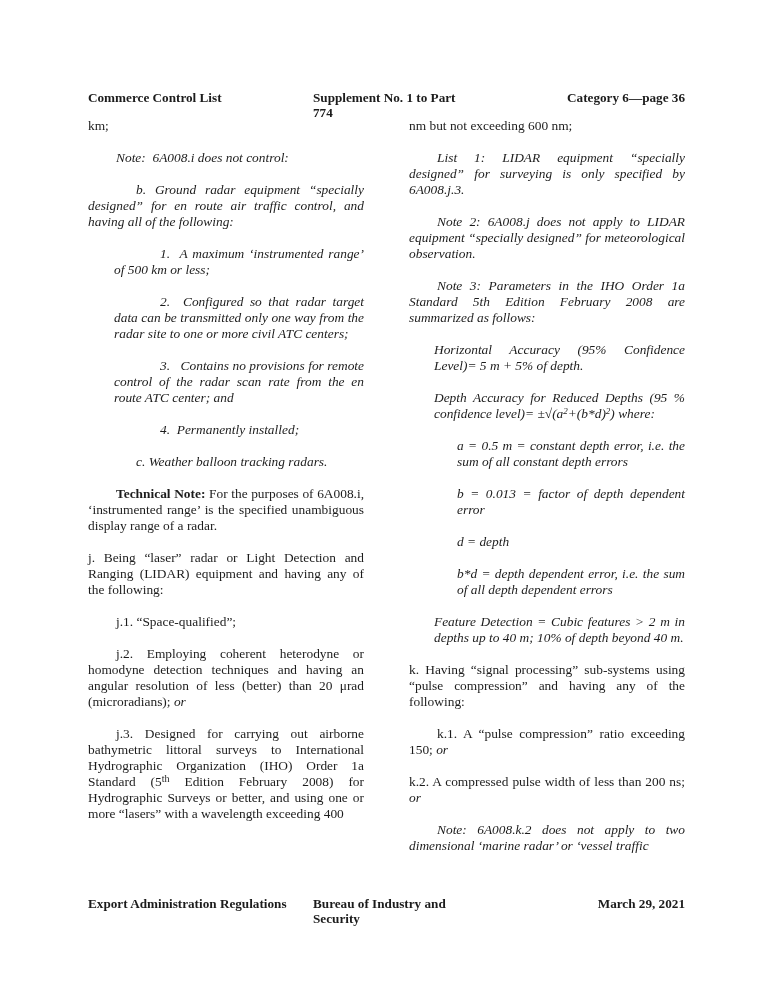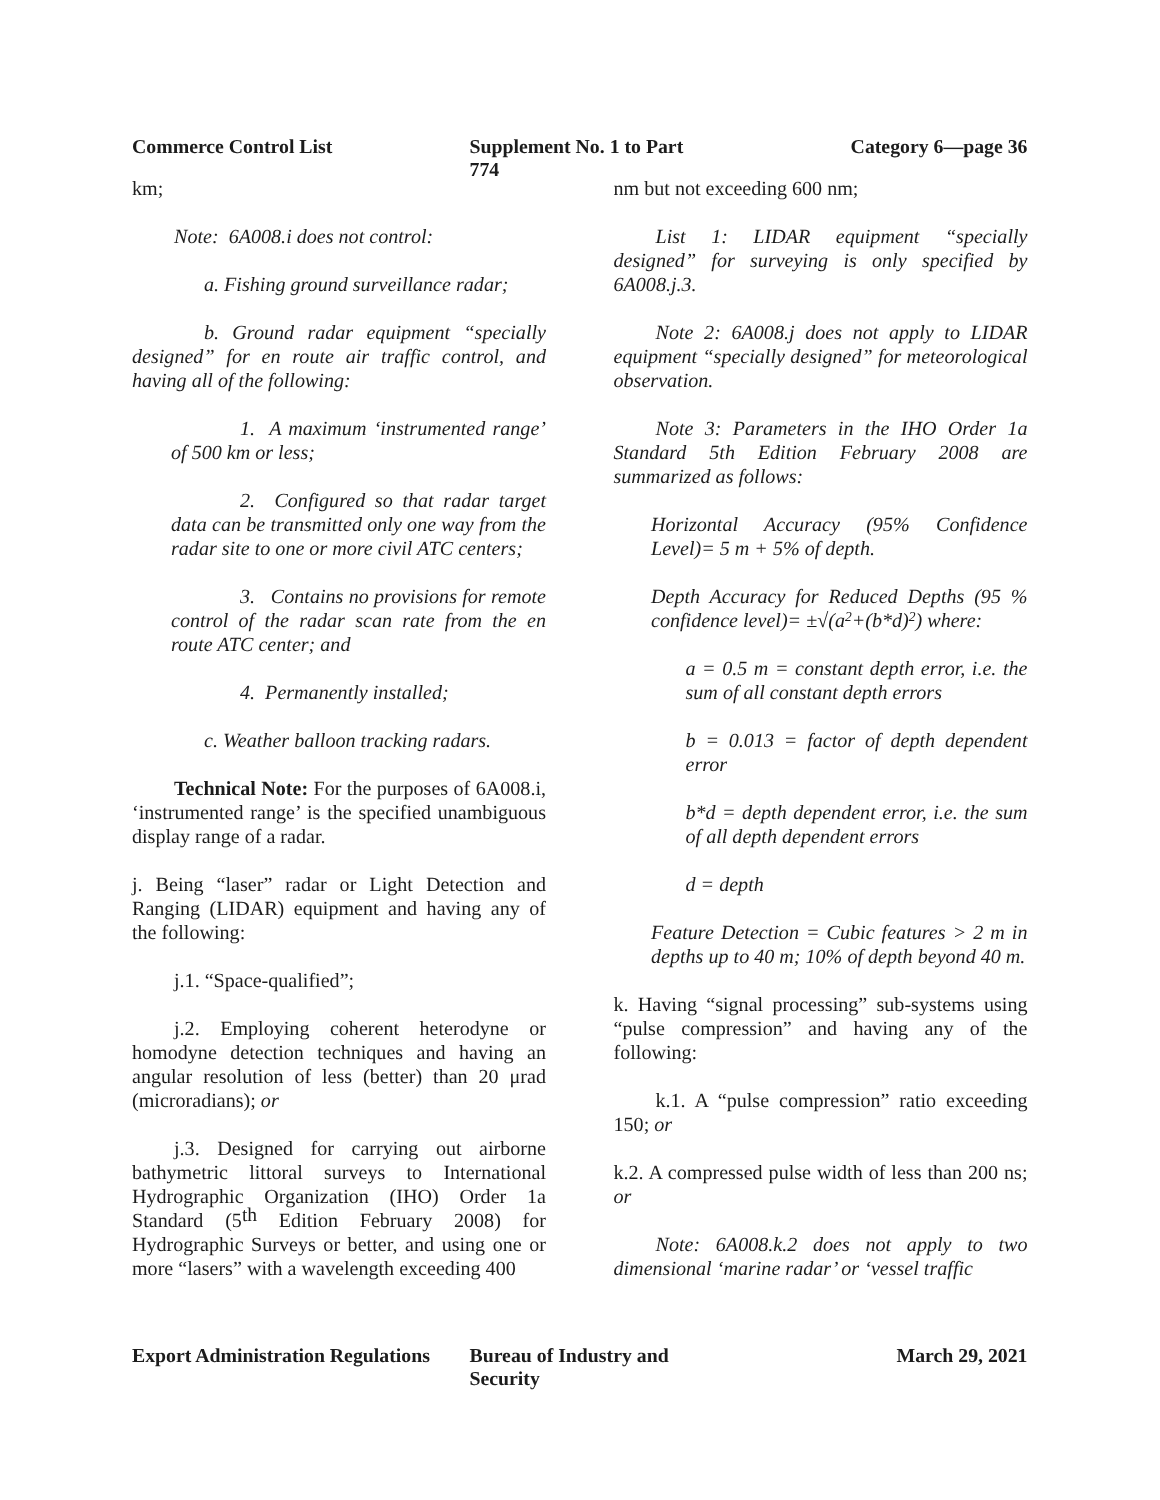--- a/index.html
+++ b/index.html
@@ -36,39 +36,38 @@
   .s-indent{text-indent:28px;}
   .s-indent2{text-indent:48px;}
   .s-hang1{margin-left:26px;text-indent:46px;}
   .s-block1{margin-left:25px;}
   .s-block2{margin-left:48px;}
   
   .f-r{font-style:normal;font-weight:normal;}
   .f-b{font-weight:bold;}
   .f-i{font-style:italic;margin-top:34px;}
   .f-bi{font-weight:normal;font-style:italic;}
-  .f-sup{font-size:13px;position:relative;top:-4px;line-height:0;}
+  .f-sup{font-size:10px;position:relative;top:-4px;line-height:0;}
   .f-supi{font-size:9px;position:relative;top:-4px;line-height:0;font-style:italic;}
 </style>
 </head>
 <body>
 
 <div class="page">
 
   <div class="runninghead header">
     <span class="rh-left">Commerce Control List</span>
     <span class="rh-center">Supplement No. 1 to Part 774</span>
     <span class="rh-right">Category 6—page 36</span>
   </div>
 
   <div class="content">
     <div class="col">
         <p class="para s-flush"><span class="f-r">km;</span></p>
         <p class="para s-indent"><span class="f-bi">Note:</span><span class="f-i">&nbsp; 6A008.i does not control:</span></p>
-        <p class="para s-indent2"><span class="f-i">a. Fishing ground surveillance radar;</span></p>
         <p class="para s-indent2"><span class="f-i">b. Ground radar equipment “specially designed” for en route air traffic control, and having all of the following:</span></p>
         <p class="para s-hang1"><span class="f-i">1.&nbsp; A maximum ‘instrumented range’ of 500 km or less;</span></p>
         <p class="para s-hang1"><span class="f-i">2.&nbsp; Configured so that radar target data can be transmitted only one way from the radar site to one or more civil ATC centers;</span></p>
         <p class="para s-hang1"><span class="f-i">3.&nbsp;&nbsp; Contains no provisions for remote control of the radar scan rate from the en route ATC center; and</span></p>
         <p class="para s-hang1"><span class="f-i">4.&nbsp; Permanently installed;</span></p>
         <p class="para s-indent2"><span class="f-i">c. Weather balloon tracking radars.</span></p>
         <p class="para s-indent"><span class="f-b">Technical Note:</span><span class="f-r"> For the purposes of 6A008.i, ‘instrumented range’ is the specified unambiguous display range of a radar.</span></p>
         <p class="para s-flush"><span class="f-r">j. Being “laser” radar or Light Detection and Ranging (LIDAR) equipment and having any of the following:</span></p>
         <p class="para s-indent"><span class="f-r">j.1. “Space-qualified”;</span></p>
         <p class="para s-indent"><span class="f-r">j.2. Employing coherent heterodyne or homodyne detection techniques and having an angular resolution of less (better) than 20 μrad (microradians); </span><span class="f-i">or</span></p>
@@ -76,22 +75,22 @@
       </div>
     <div class="col">
         <p class="para s-flush"><span class="f-r">nm but not exceeding 600 nm;</span></p>
         <p class="para s-indent"><span class="f-bi">List 1:</span><span class="f-i"> LIDAR equipment “specially designed” for surveying is only specified by 6A008.j.3.</span></p>
         <p class="para s-indent"><span class="f-bi">Note 2:</span><span class="f-i"> 6A008.j does not apply to LIDAR equipment “specially designed” for meteorological observation.</span></p>
         <p class="para s-indent"><span class="f-bi">Note 3:</span><span class="f-i"> Parameters in the IHO Order 1a Standard 5th Edition February 2008 are summarized as follows:</span></p>
         <p class="para s-block1"><span class="f-i">Horizontal Accuracy (95% Confidence Level)= 5 m + 5% of depth.</span></p>
         <p class="para s-block1"><span class="f-i">Depth Accuracy for Reduced Depths (95 % confidence level)= ±√(a</span><span class="f-supi">2</span><span class="f-i">+(b*d)</span><span class="f-supi">2</span><span class="f-i">) where:</span></p>
         <p class="para s-block2"><span class="f-i">a = 0.5 m = constant depth error, i.e. the sum of all constant depth errors</span></p>
         <p class="para s-block2"><span class="f-i">b = 0.013 = factor of depth dependent error</span></p>
+        <p class="para s-block2"><span class="f-i">d = depth</span></p>
         <p class="para s-block2"><span class="f-i">b*d = depth dependent error, i.e. the sum of all depth dependent errors</span></p>
-        <p class="para s-block2"><span class="f-i">d = depth</span></p>
         <p class="para s-block1"><span class="f-i">Feature Detection = Cubic features &gt; 2 m in depths up to 40 m; 10% of depth beyond 40 m.</span></p>
         <p class="para s-flush"><span class="f-r">k. Having “signal processing” sub-systems using “pulse compression” and having any of the following:</span></p>
         <p class="para s-indent"><span class="f-r">k.1. A “pulse compression” ratio exceeding 150; </span><span class="f-i">or</span></p>
         <p class="para s-flush"><span class="f-r">k.2. A compressed pulse width of less than 200 ns; </span><span class="f-i">or</span></p>
         <p class="para s-indent"><span class="f-bi">Note</span><span class="f-i">: 6A008.k.2 does not apply to two dimensional ‘marine radar’ or ‘vessel traffic</span></p>
       </div>
   </div>
 
   <div class="runninghead footer">
     <span class="rh-left">Export Administration Regulations</span>

